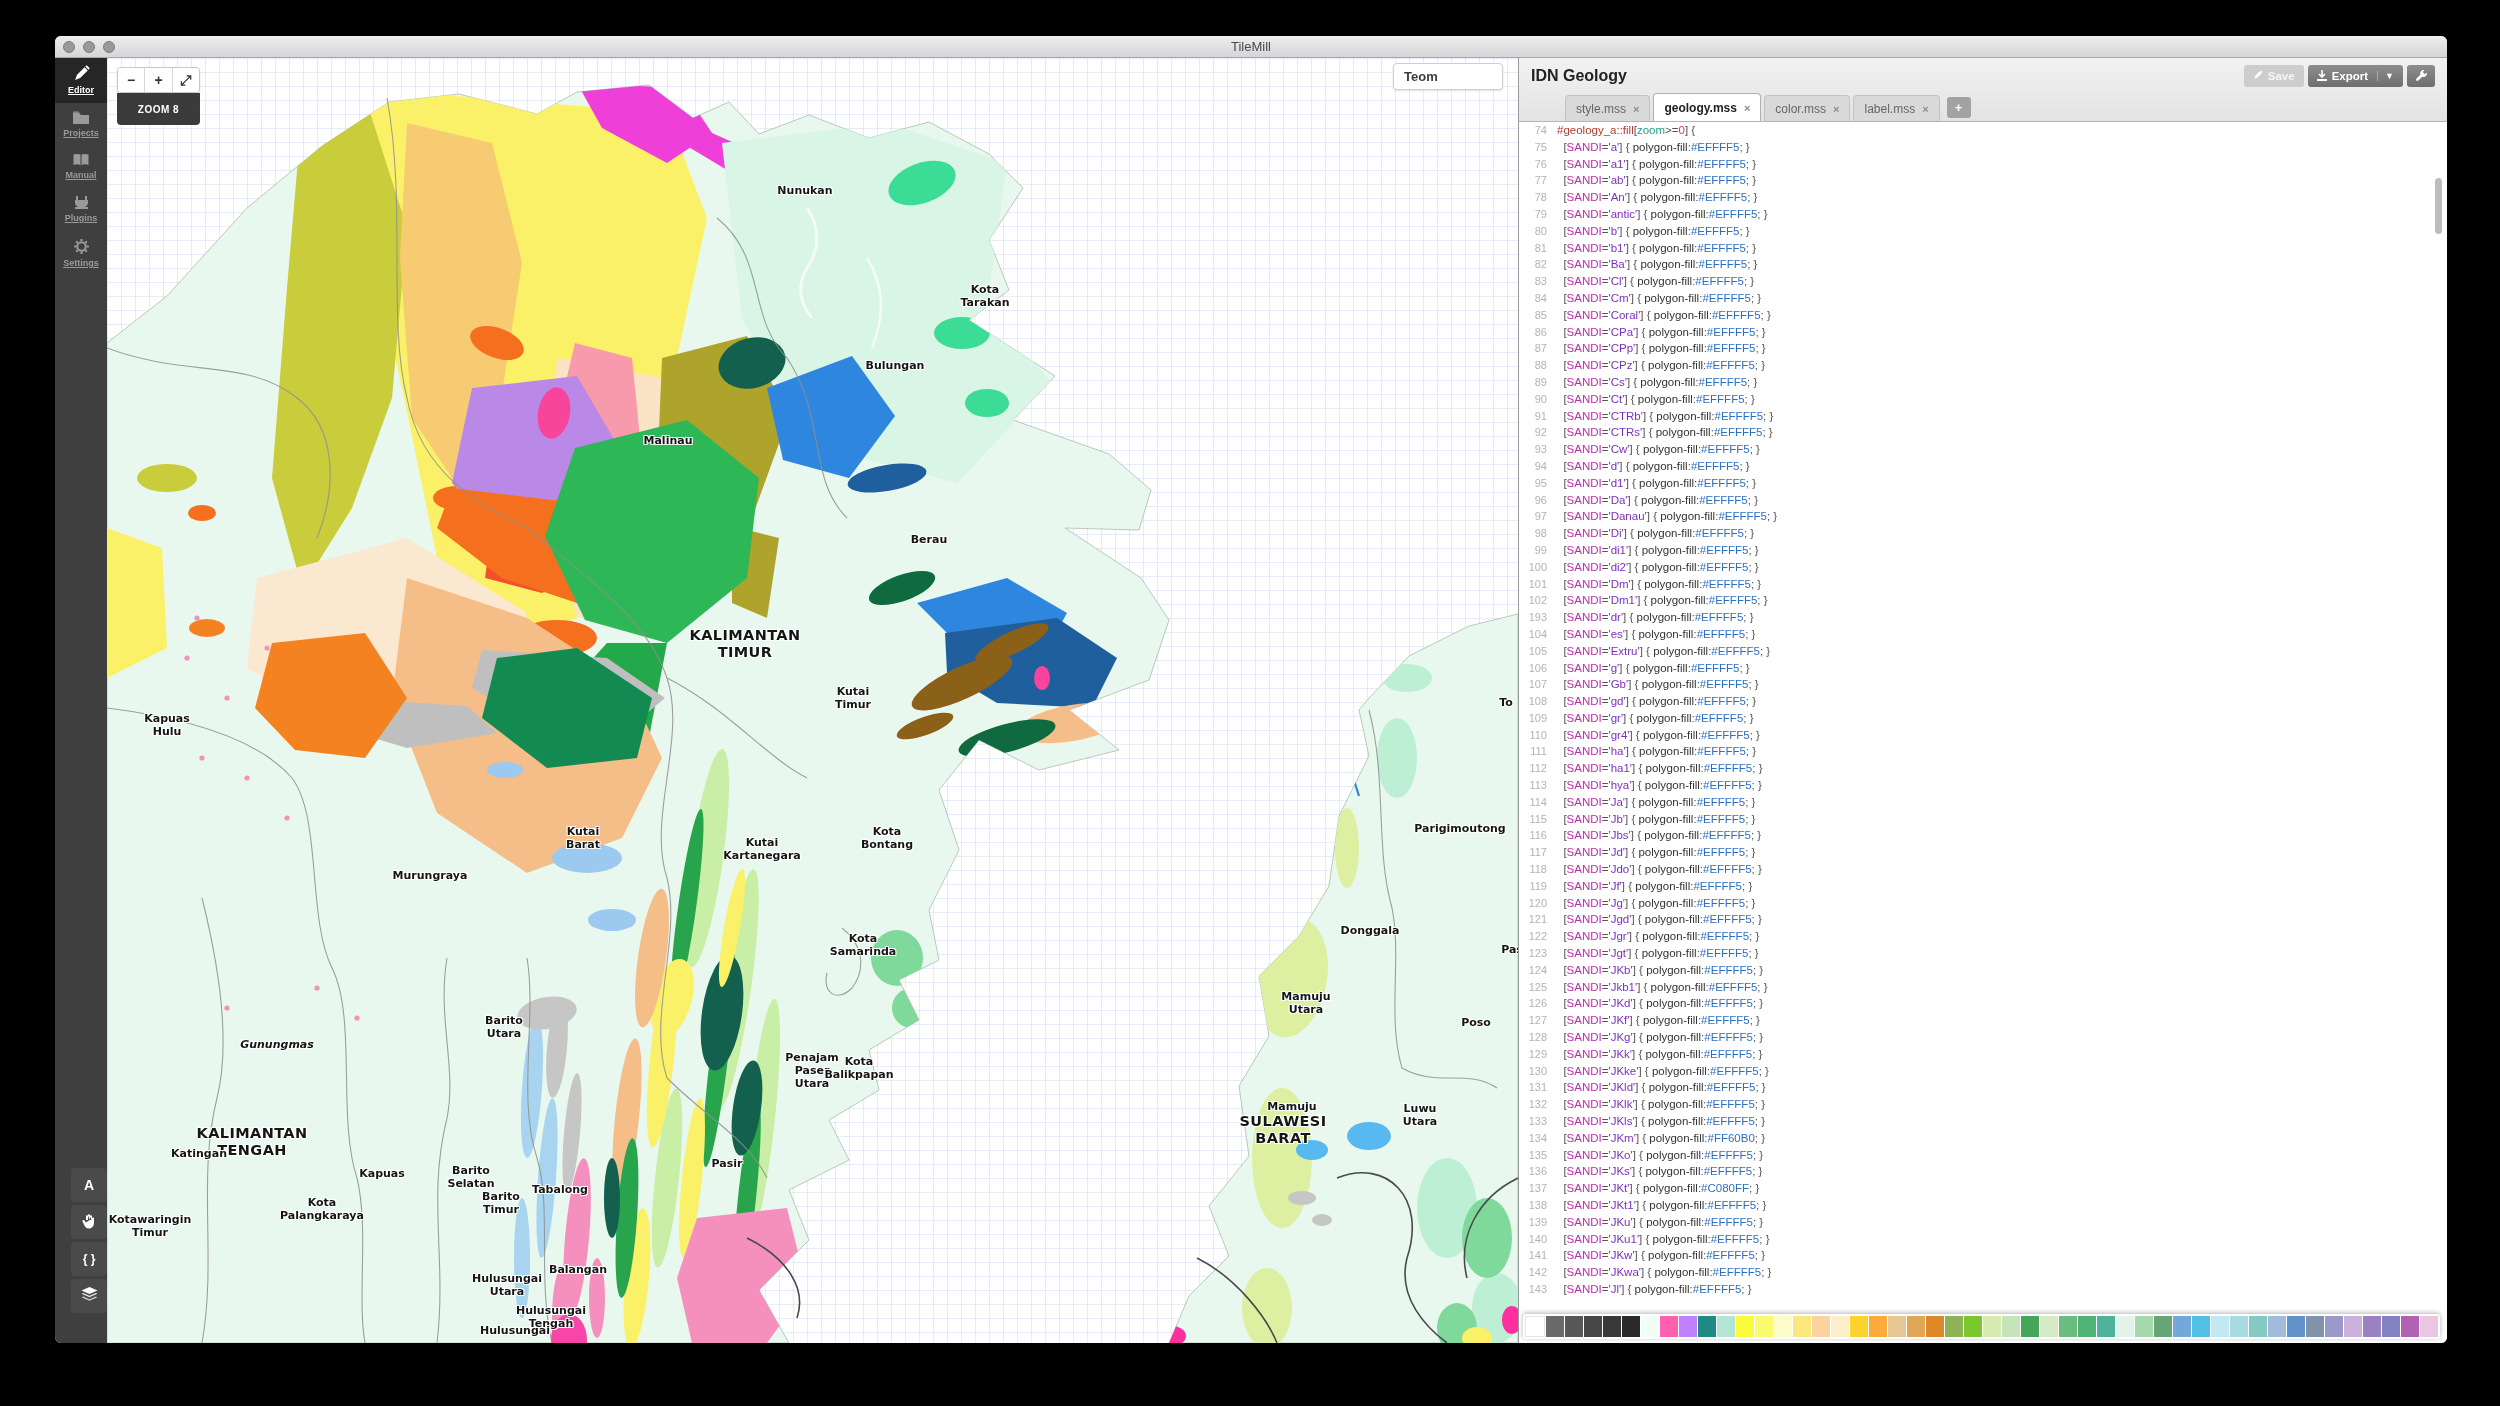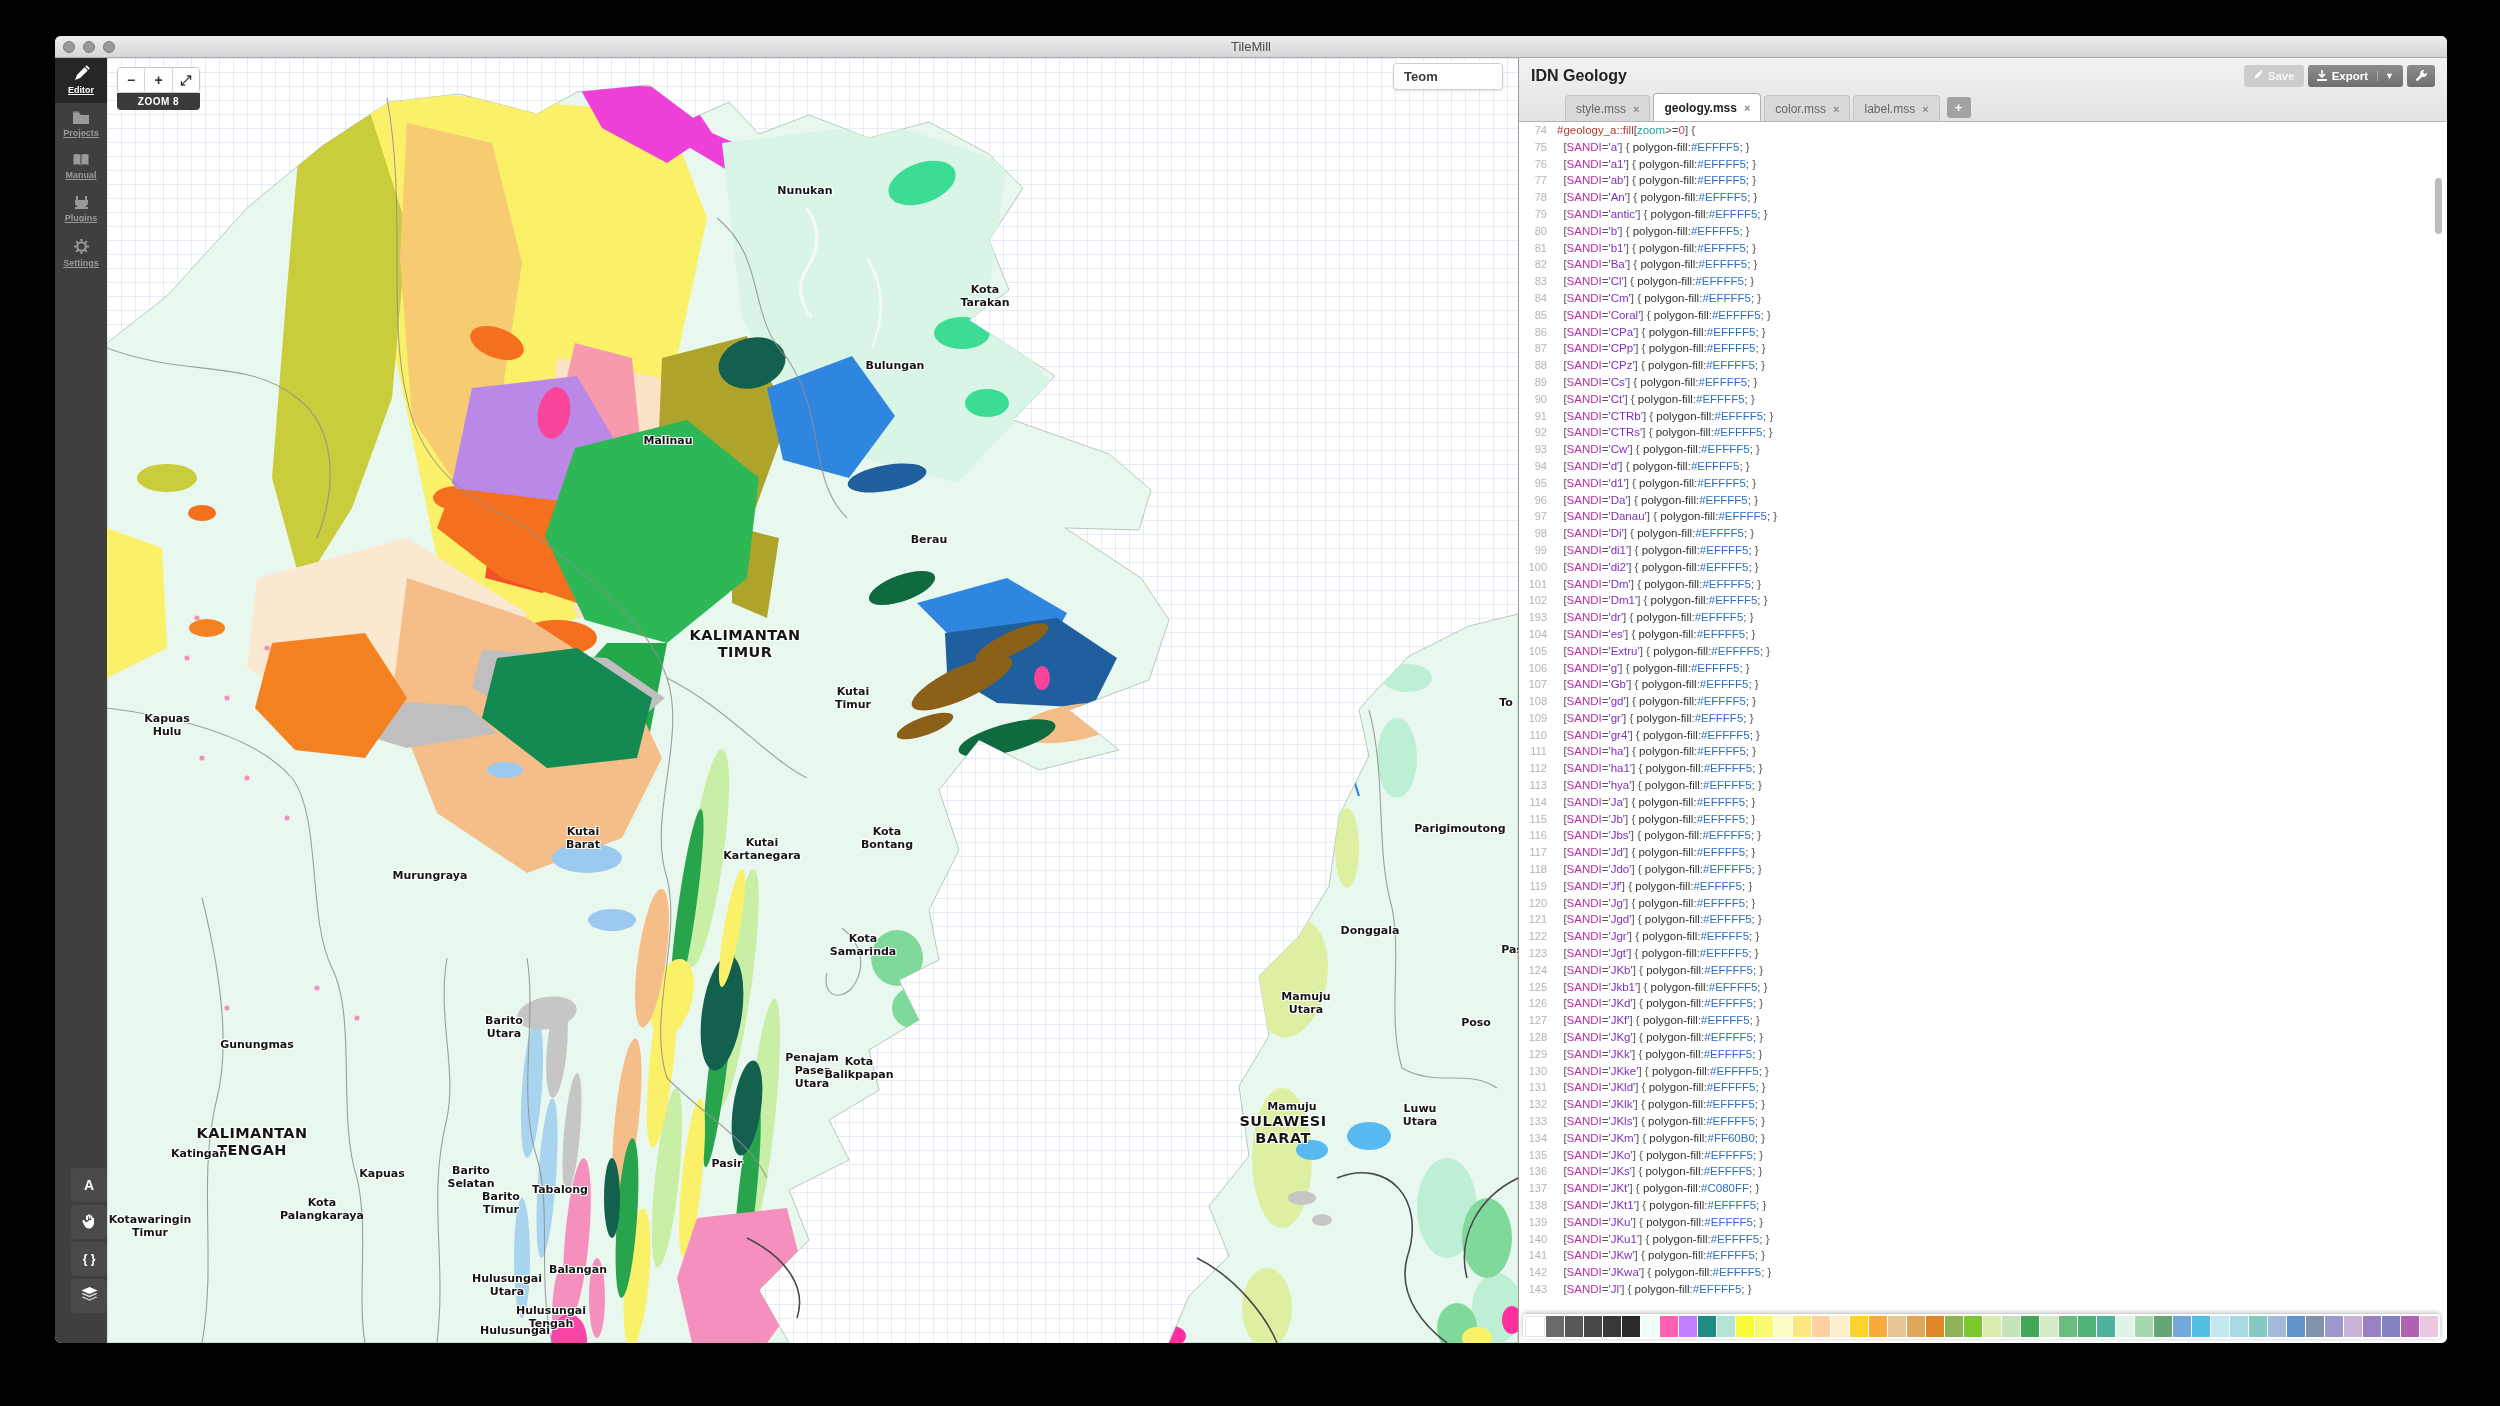--- a/index.html
+++ b/index.html
@@ -40,21 +40,21 @@
                text-shadow:-1px -1px 0 rgba(255,255,255,.95), 1px -1px 0 rgba(255,255,255,.95),
                            -1px 1px 0 rgba(255,255,255,.95), 1px 1px 0 rgba(255,255,255,.95); }
   .map-label.big { font-size:14.5px; line-height:17px; letter-spacing:.4px; }
 
   #zoomctl { position:absolute; left:10px; top:9px; }
   #zoom-btns { display:flex; width:83px; height:26px; background:#fff; border:1px solid #c7c7c7;
                border-radius:4px; overflow:hidden; box-shadow:0 1px 2px rgba(0,0,0,.15); }
   .zbtn { flex:1; display:flex; align-items:center; justify-content:center; font-size:14px; font-weight:bold;
           color:#333; cursor:pointer; border-right:1px solid #d8d8d8; background:#fff; }
   .zbtn:last-child { border-right:none; }
-  #zoom-badge { width:83px; height:17px; background:rgba(42,42,42,.92); color:#fff; font-weight:bold;
+  #zoom-badge { width:83px; height:32px; background:rgba(42,42,42,.92); color:#fff; font-weight:bold;
                 font-size:10px; display:flex; align-items:center; justify-content:center;
                 border-radius:0 0 4px 4px; letter-spacing:.5px; }
   #searchbox { position:absolute; right:15px; top:5px; width:110px; height:27px; background:#fff;
                border:1px solid #cfcfcf; border-radius:4px; box-shadow:0 1px 2px rgba(0,0,0,.12);
                font-weight:bold; font-size:13px; color:#3c3c3c; display:flex; align-items:center; padding-left:10px; }
 
   
   #panel { position:absolute; left:1463px; top:22px; width:929px; bottom:0; background:#fff;
            border-left:1px solid #9a9a9a; }
   #panel-header { position:absolute; left:0; top:0; right:0; height:64px;
@@ -385,21 +385,21 @@
             <div>Kartanegara</div>
           </div>
           <div class="map-label" style="left: 780px; top: 780px;">
             <div>Kota</div>
             <div>Bontang</div>
           </div>
           <div class="map-label" style="left: 756px; top: 887px;">
             <div>Kota</div>
             <div>Samarinda</div>
           </div>
-          <div class="map-label" style="left: 150px; top: 986px;">
+          <div class="map-label" style="left: 170px; top: 986px; font-style: italic;">
             <div>Gunungmas</div>
           </div>
           <div class="map-label big" style="left: 145px; top: 1084px;">
             <div>KALIMANTAN</div>
             <div>TENGAH</div>
           </div>
           <div class="map-label" style="left: 92px; top: 1095px;">
             <div>Katingan</div>
           </div>
           <div class="map-label" style="left: 43px; top: 1168px;">

